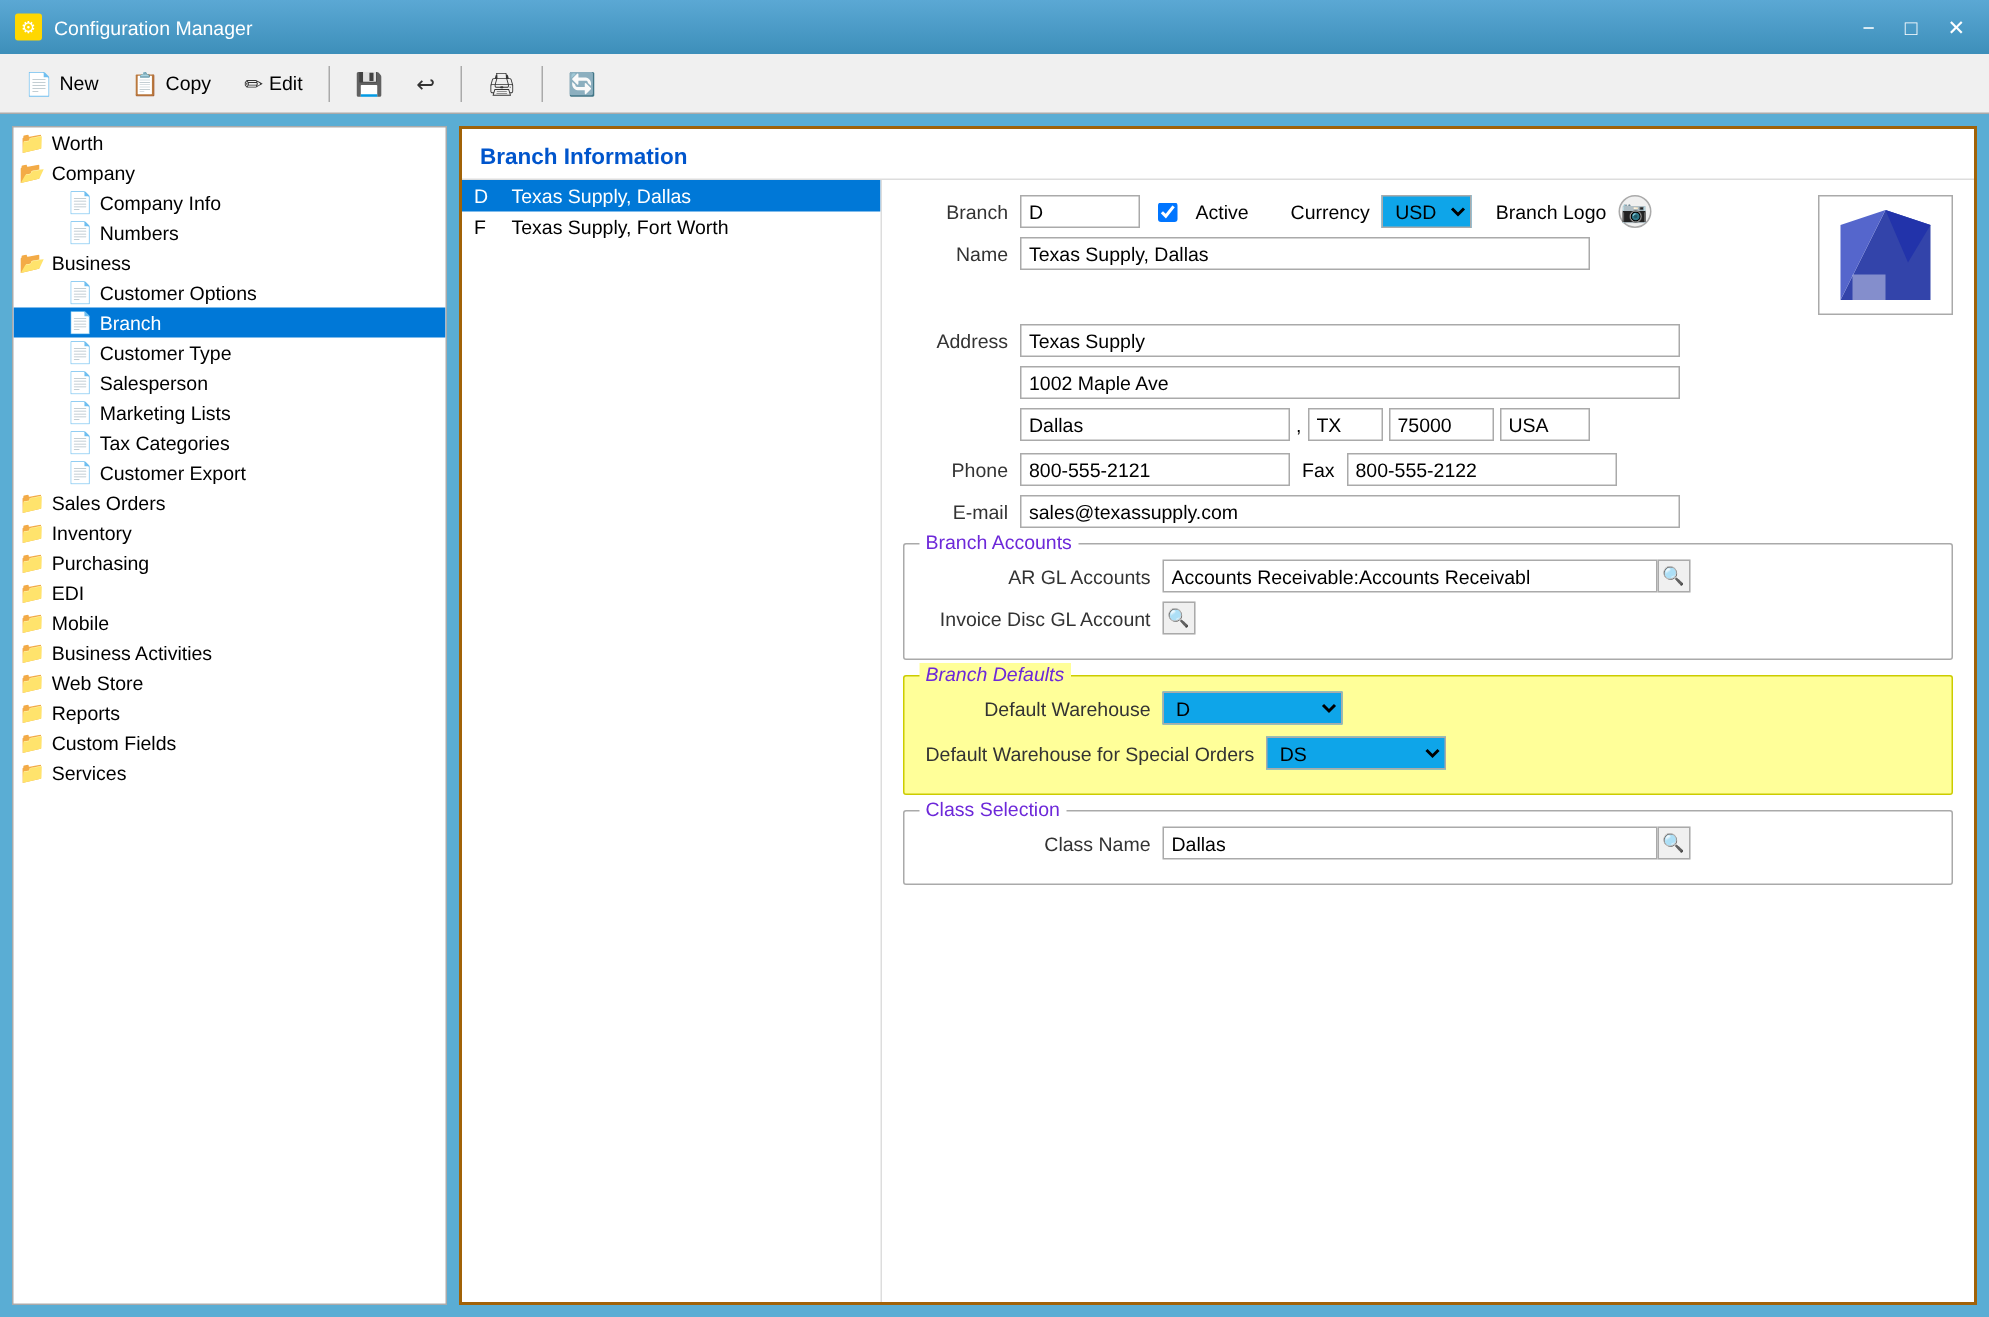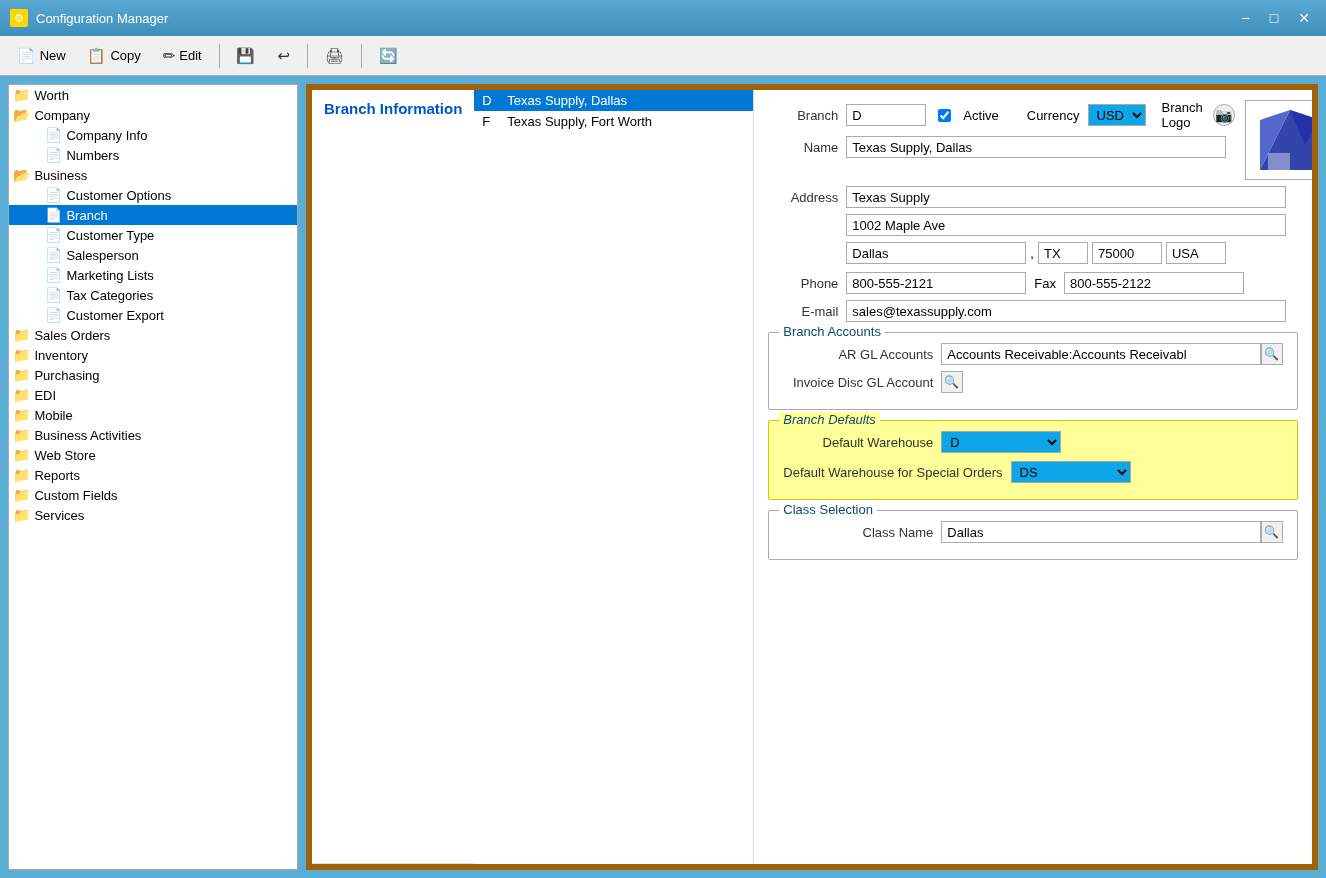--- a/index.html
+++ b/index.html
@@ -108,23 +108,23 @@
       font-size: 14px;
       margin-right: 4px;
       flex-shrink: 0;
     }
     .tree-item-label { font-size: 13px; }
     .tree-item.level-0 { padding-left: 4px; }
     .tree-item.level-2 { padding-left: 36px; }
     .branch-and-form {
       flex: 1;
       background: white;
-      border: 6px solid #a16207;
-      display: flex;
-      flex-direction: row;
+      border: 2px solid #a16207;
+      display: flex;
+      flex-direction: column;
       overflow: hidden;
     }
     .branch-info-header {
       color: #0055cc;
       font-size: 15px;
       font-weight: bold;
       padding: 10px 12px 6px 12px;
       border-bottom: 1px solid #ddd;
     }
     .branch-content {
@@ -193,21 +193,21 @@
       margin-bottom: 10px;
       position: relative;
     }
     .group-box-legend {
       position: absolute;
       top: -9px;
       left: 10px;
       background: white;
       padding: 0 4px;
       font-size: 13px;
-      color: #0c4a6e;
+      color: #6d28d9;
     }
     .group-box.yellow-bg {
       background: #ffff99;
       border-color: #cccc00;
     }
     .group-box.yellow-bg .group-box-legend {
       background: #ffff99;
       font-style: italic;
     }
 

